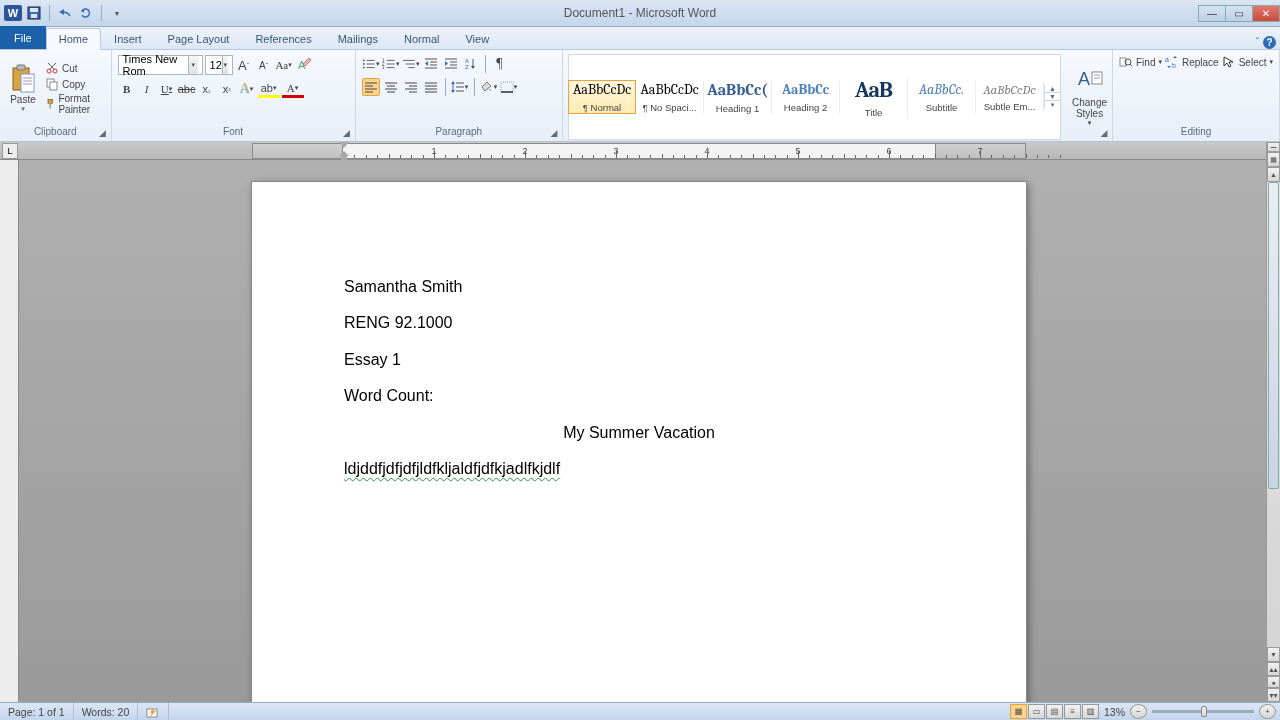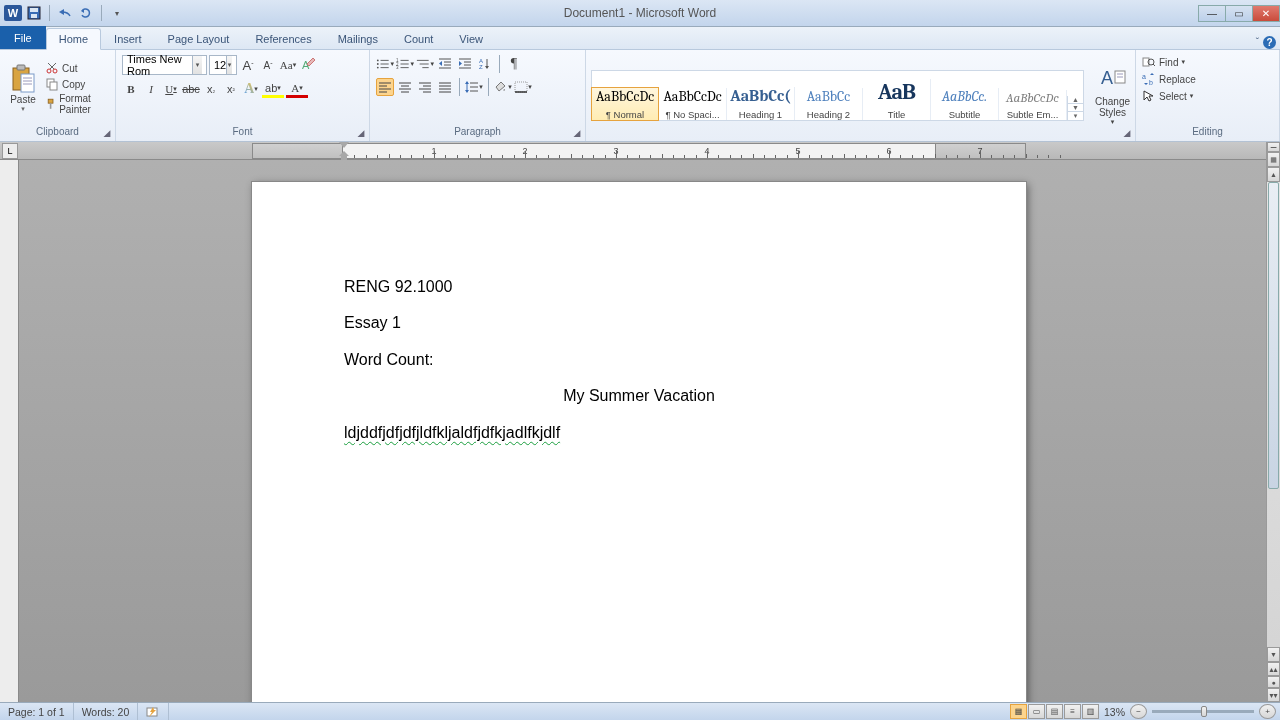--- a/index.html
+++ b/index.html
@@ -36,27 +36,27 @@
 
 .font-box, .size-box { background:#fff; border:1px solid #a8b7c8; font-size:11px; padding:1px 4px; height:20px; display:flex; align-items:center; }
 .font-box { width:85px; }
 .size-box { width:28px; }
 .ddl-arrow { width:12px; background:linear-gradient(#f5f5f5,#e2e2e2); border-left:1px solid #a8b7c8; height:18px; font-size:7px; display:flex; align-items:center; justify-content:center; color:#555; margin-left:auto; }
 .icon-btn { width:18px; height:18px; display:flex; align-items:center; justify-content:center; font-size:11px; color:#444; }
 .hl-under { border-bottom:3px solid #ffff00; }
 .fc-under { border-bottom:3px solid #d40000; }
 .active-toggle { background:#fcd48d; border:1px solid #e6a33e; border-radius:2px; }
 
-.style-gallery { border:1px solid #cdd8e6; background:#fff; display:flex; align-items:flex-end; height:51px; }
+.style-gallery { border:1px solid #cdd8e6; background:#fff; display:flex; align-items:center; height:86px; }
 .style-item { width:68px; border-right:1px solid #e7edf5; display:flex; flex-direction:column; align-items:center; justify-content:center; font-size:9.5px; color:#444; }
 .style-item.sel { background:linear-gradient(#fff6de,#ffecb3); border:1px solid #e6a33e; margin:-1px 0 -1px -1px; }
 .style-preview { font-family:Cambria,Georgia,serif; margin-bottom:4px; }
 .sp-normal { font-size:14px; color:#000; }
 .sp-h1 { font-size:16px; color:#365f91; font-weight:bold; }
-.sp-h2 { font-size:14px; color:#4f81bd; font-weight:normal; }
+.sp-h2 { font-size:14px; color:#4f81bd; font-weight:bold; }
 .sp-title { font-size:22px; color:#17365d; font-weight:bold; letter-spacing:-1px; }
 .sp-sub { font-size:14px; color:#4f81bd; font-style:italic; }
 .sp-se { font-size:13px; color:#808080; font-style:italic; }
 .gallery-scroll { width:16px; border-left:1px solid #cdd8e6; display:flex; flex-direction:column; }
 .gs-btn { flex:1; display:flex; align-items:center; justify-content:center; font-size:7px; color:#666; border-bottom:1px solid #cdd8e6; }
 
 
 .ruler-wrap { height:18px; background:linear-gradient(#c9c9c9,#b8b8b8); display:flex; align-items:center; position:relative; border-bottom:1px solid #8a8a8a; }
 .tab-selector { width:16px; height:16px; background:#ededed; border:1px solid #999; margin-left:2px; display:flex; align-items:center; justify-content:center; font-size:9px; }
 .ruler { position:absolute; left:252px; width:774px; height:16px; background:#f3f3f3; border:1px solid #8a8a8a; display:flex; align-items:center; }
@@ -83,21 +83,21 @@
 
 
 .vscroll { position:absolute; top:142px; right:0; bottom:18px; width:14px; background:linear-gradient(#e6e6e6,#d3d3d3); border-left:1px solid #9a9a9a; display:flex; flex-direction:column; }
 .sb-btn { height:15px; background:linear-gradient(#f1f1f1,#d7d7d7); border:1px solid #9a9a9a; display:flex; align-items:center; justify-content:center; font-size:7px; color:#555; }
 .sb-track { flex:1; position:relative; }
 .sb-thumb { position:absolute; top:0; left:1px; right:1px; height:66%; background:linear-gradient(#e9eef4,#c8d4e3); border:1px solid #8aa; border-radius:2px; }
 .sb-split-btn { height:10px; background:linear-gradient(#f1f1f1,#d7d7d7); border:1px solid #9a9a9a; font-size:8px; display:flex; align-items:center; justify-content:center; }
 .browse-group { display:flex; flex-direction:column; }
 
 
-.status-bar { position:absolute; bottom:0; left:0; right:0; height:18px; background:linear-gradient(#dbe6f4,#c3d5ec); border-top:1px solid #9ab; display:flex; align-items:center; font-size:10.5px; color:#444; }
+.status-bar { position:absolute; bottom:0; left:0; right:0; height:18px; background:linear-gradient(#dbe6f4,#c3d5ec); border-top:1px solid #9ab; display:flex; font-size:10.5px; color:#444; }
 .status-seg { padding:0 8px; border-right:1px solid #aebfd3; height:18px; display:flex; align-items:center; gap:3px; }
 .status-right { margin-left:auto; display:flex; align-items:center; gap:1px; margin-right:4px; }
 .view-btn { width:17px; height:15px; background:linear-gradient(#f1f1f1,#d7d7d7); border:1px solid #9a9a9a; display:flex; align-items:center; justify-content:center; font-size:8px; }
 .view-btn.active { background:#fcd48d; border-color:#e6a33e; }
 .zoom-slider { width:102px; height:3px; background:#9ab; margin:0 4px; position:relative; }
 .zoom-thumb { position:absolute; left:49px; top:-4px; width:6px; height:11px; background:linear-gradient(#f1f1f1,#d7d7d7); border:1px solid #888; border-radius:2px; }
 .zoom-tick { position:absolute; left:50px; top:-2px; width:1px; height:7px; background:#778; }
 
 .ribbon-row { display:flex; align-items:center; gap:2px; }
 svg { display:block; }
@@ -139,21 +139,21 @@
   </div>
 </div>
 
 <div class="tabs-row">
   <div class="file-tab">File</div>
   <div class="tab active">Home</div>
   <div class="tab">Insert</div>
   <div class="tab">Page Layout</div>
   <div class="tab">References</div>
   <div class="tab">Mailings</div>
-  <div class="tab">Count</div>
+  <div class="tab">Normal</div>
   <div class="tab">View</div>
   <div class="tabs-right">
     <span style="font-size:10px">ˇ</span>
     <span style="background:#2b6cb5;color:#fff;width:13px;height:13px;border-radius:50%;display:flex;align-items:center;justify-content:center;font-size:10px;font-weight:bold">?</span>
   </div>
 </div>
 
 <div class="ribbon">
 
   <div class="group" style="width:116px">
@@ -419,21 +419,21 @@
             <line x1="19" y1="11" x2="25" y2="11" stroke="#99b"></line>
           </svg>
         <span style="text-align:center;line-height:1.1">Change Styles</span>
           <span style="font-size:7px">▾</span>
       </div>
     </div>
     <div class="dlg-launcher">◢</div>
   </div>
 
   <div class="group" style="flex:1">
-    <div class="group-content" style="flex-direction:column;align-items:flex-start;gap:3px;padding:3px">
+    <div class="group-content" style="flex-direction:row;align-items:flex-start;gap:3px;padding:3px">
       <div class="small-row">
           <svg width="14" height="14" viewBox="0 0 14 14">
             <rect x="1" y="3" width="6" height="8" fill="#fff" stroke="#888"></rect>
             <circle cx="9" cy="7" r="3" fill="none" stroke="#555"></circle>
             <line x1="11" y1="9" x2="13" y2="11" stroke="#555"></line>
           </svg>
           <span>Find</span> 
           <span style="font-size:7px">▾</span>
         </div>
       <div class="small-row">
@@ -534,20 +534,21 @@
       <div class="tick" style="left: 783.875px; height: 3px;"></div>
       <div class="tick" style="left: 795.25px; height: 3px;"></div>
       <div class="tick" style="left: 806.625px; height: 3px;"></div>
     </div>
 </div>
 
 <div class="doc-area">
   <div class="vruler"></div>
   <div class="page">
     <div class="page-content" id="page-content">
+        <div class="doc-line">Samantha Smith</div>
         <div class="doc-line">RENG 92.1000</div>
         <div class="doc-line">Essay 1</div>
         <div class="doc-line">Word Count:</div>
         <div class="doc-line title-line">My Summer Vacation</div>
         <div class="doc-line body-line"><span class="squiggle-g">ldjddfjdfjdfjldfkljaldfjdfkjadlfkjdlf</span></div>
       </div>
   </div>
 </div>
 
 <div class="vscroll">

